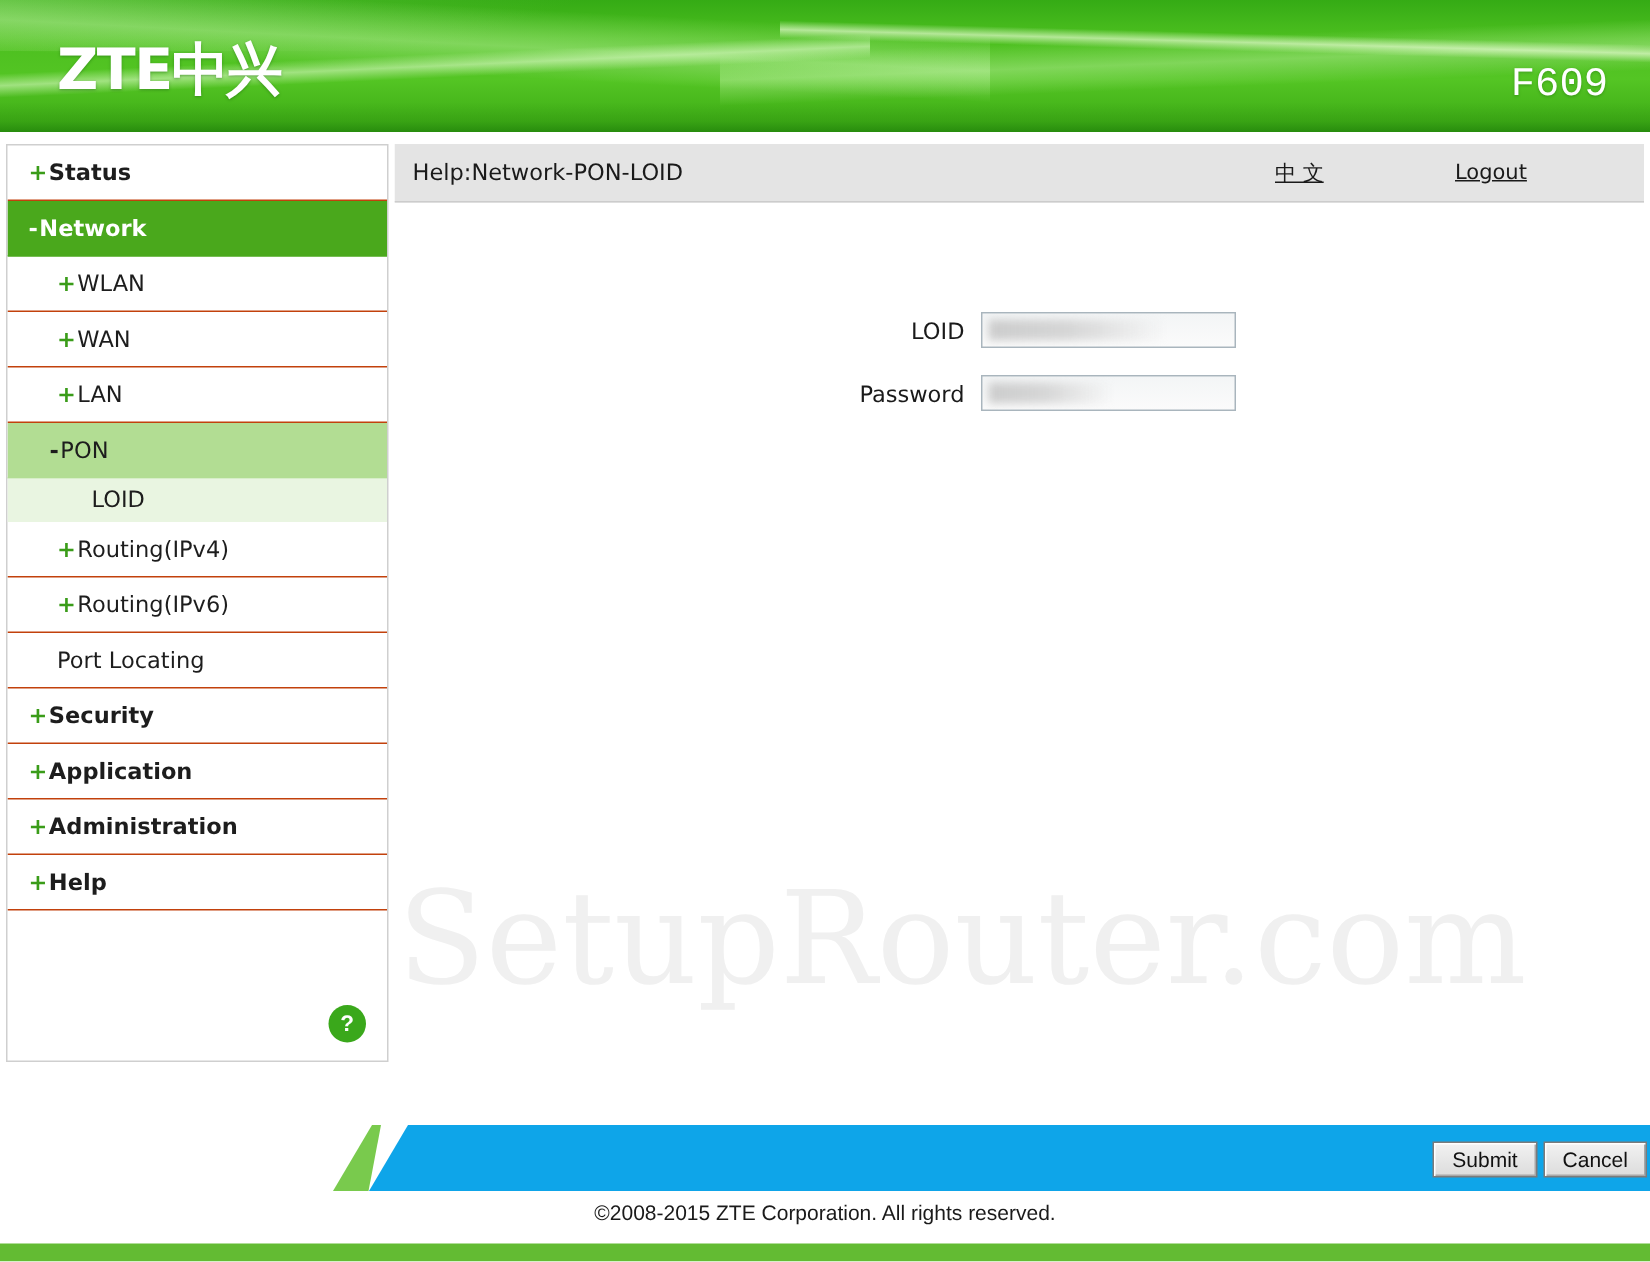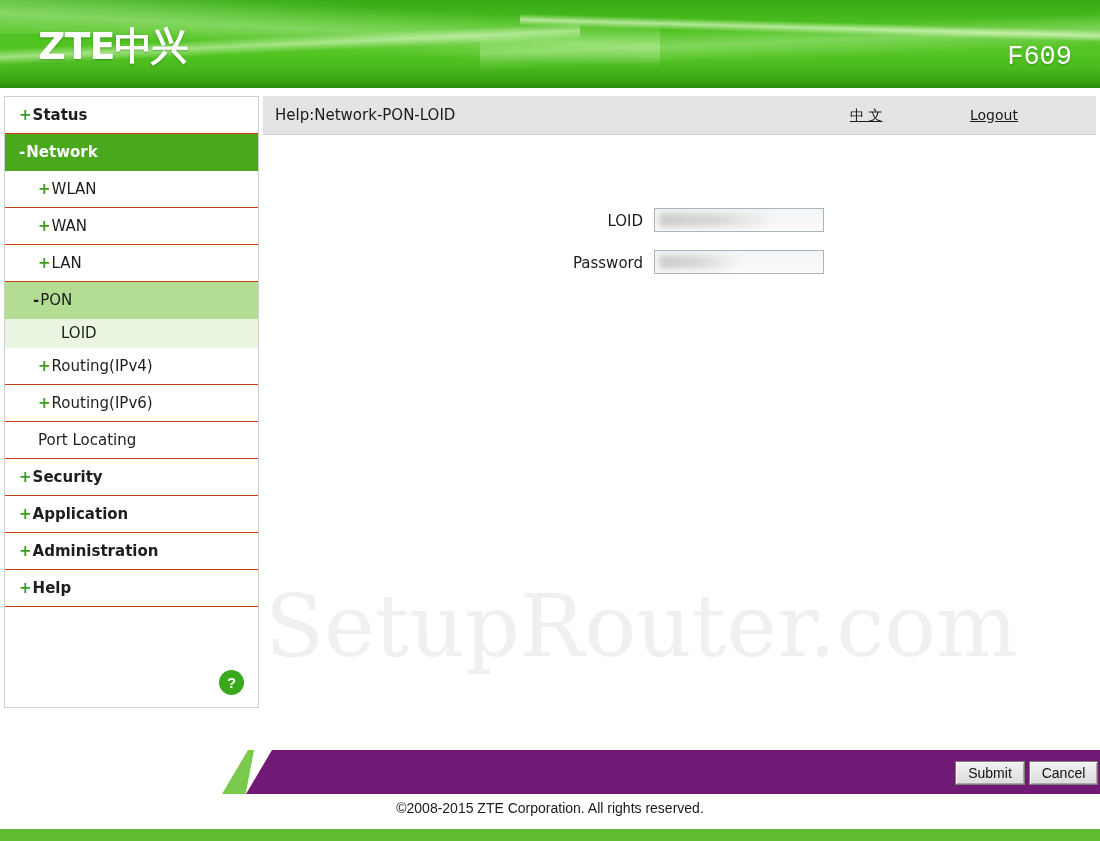--- a/index.html
+++ b/index.html
@@ -244,21 +244,21 @@
   
   .footer-bar {
     position: absolute;
     left: 0; top: 750px;
     width: 1100px; height: 44px;
   }
   .fb-main {
     position: absolute;
     left: 246px; top: 0;
     width: 854px; height: 44px;
-    background: #701a75;
+    background: #0ea5e9;
     clip-path: polygon(26px 0, 100% 0, 100% 100%, 0 100%);
   }
   .fb-slash {
     position: absolute;
     left: 222px; top: 0;
     width: 32px; height: 44px;
     background: #79ca4d;
     clip-path: polygon(26px 0, 100% 0, 74% 100%, 0 100%);
   }
   .btn {

